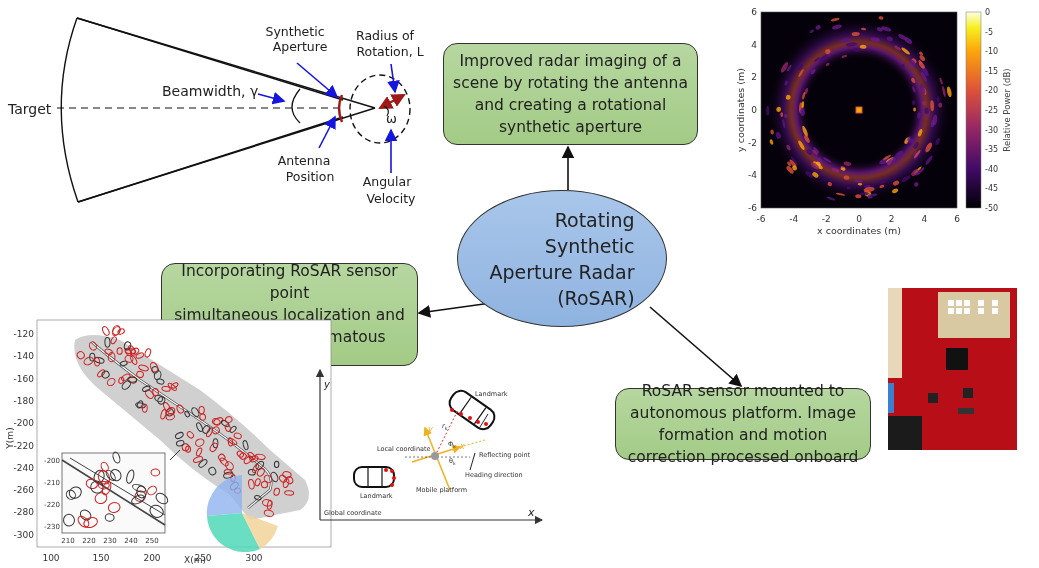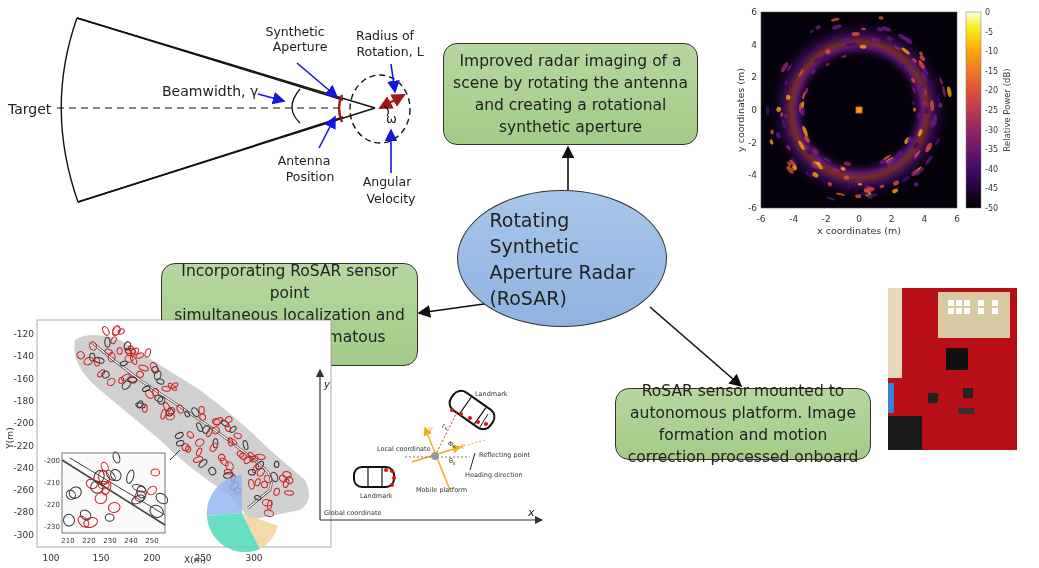--- a/index.html
+++ b/index.html
@@ -7,21 +7,21 @@
          font-family: "Liberation Sans", sans-serif; color: #222; }
   .abs { position: absolute; }
   .gbox { position: absolute; border: 1.5px solid #333; border-radius: 14px;
           background: linear-gradient(#b6d7a0, #a3cb86);
           display: flex; align-items: center; justify-content: center; text-align: center;
           font-family: "DejaVu Sans", sans-serif; font-size: 15.5px; line-height: 22px;
           color: #222; box-sizing: border-box; padding: 0 6px; white-space: pre-line; }
   .ellipse { position: absolute; left: 457px; top: 190px; width: 210px; height: 137px;
              border: 1.5px solid #333; border-radius: 50%;
              background: linear-gradient(#a9c6ea, #8fb3e0);
-             display: flex; align-items: center; justify-content: center; text-align: left;
+             display: flex; align-items: center; justify-content: center; text-align: right;
              font-family: "DejaVu Sans", sans-serif; font-size: 19px; line-height: 26px;
              color: #222; box-sizing: border-box; white-space: pre-line; }
   svg text { font-family: "DejaVu Sans", sans-serif; }
 </style>
 </head>
 <body>
 
 <svg class="abs" style="left:0;top:0" width="440" height="210" viewBox="0 0 440 210">
   <defs>
     <marker id="blueArrow" markerWidth="8" markerHeight="8" refX="7" refY="4" orient="auto">

